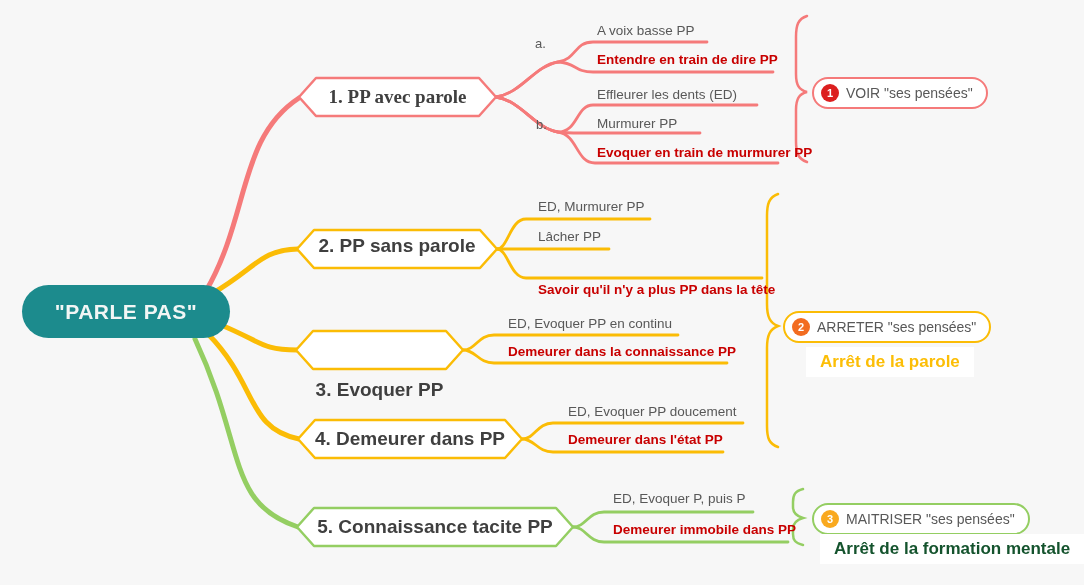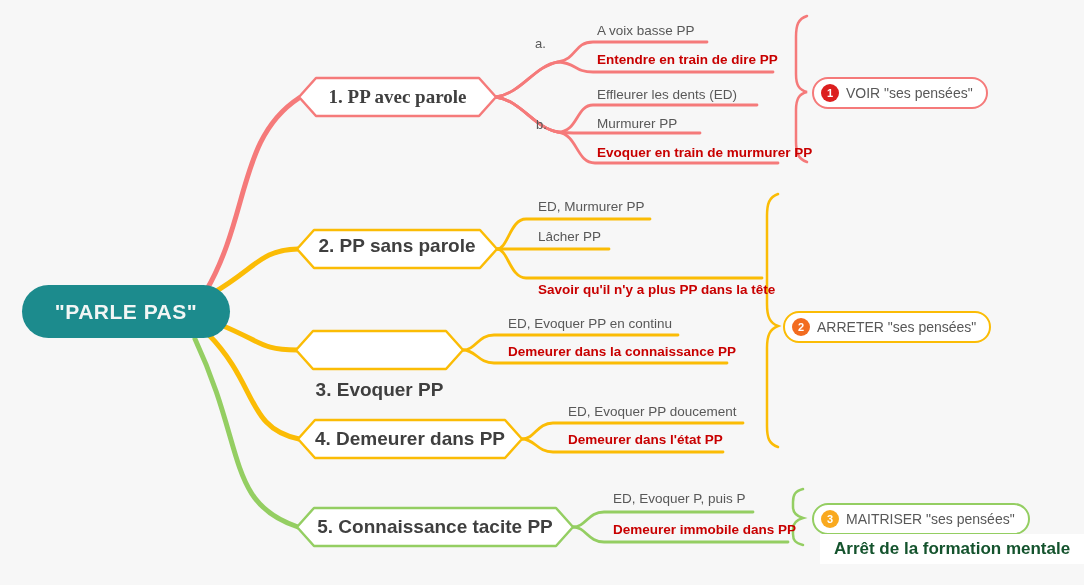--- a/index.html
+++ b/index.html
@@ -119,20 +119,21 @@
 
   <div class="pill p1" style="left:812px;top:77px;">
     <span class="badge b1">1</span>
     <span>VOIR "ses pensées"</span>
   </div>
 
   <div class="pill p2" style="left:783px;top:311px;">
     <span class="badge b2">2</span>
     <span>ARRETER "ses pensées"</span>
   </div>
+  <div class="caption c2" style="left:806px;top:347px;">Arrêt de la parole</div>
 
   <div class="pill p3" style="left:812px;top:503px;">
     <span class="badge b3">3</span>
     <span>MAITRISER "ses pensées"</span>
   </div>
   <div class="caption c3" style="left:820px;top:534px;">Arrêt de la formation mentale</div>
 
 </div>
 
 </body></html>

